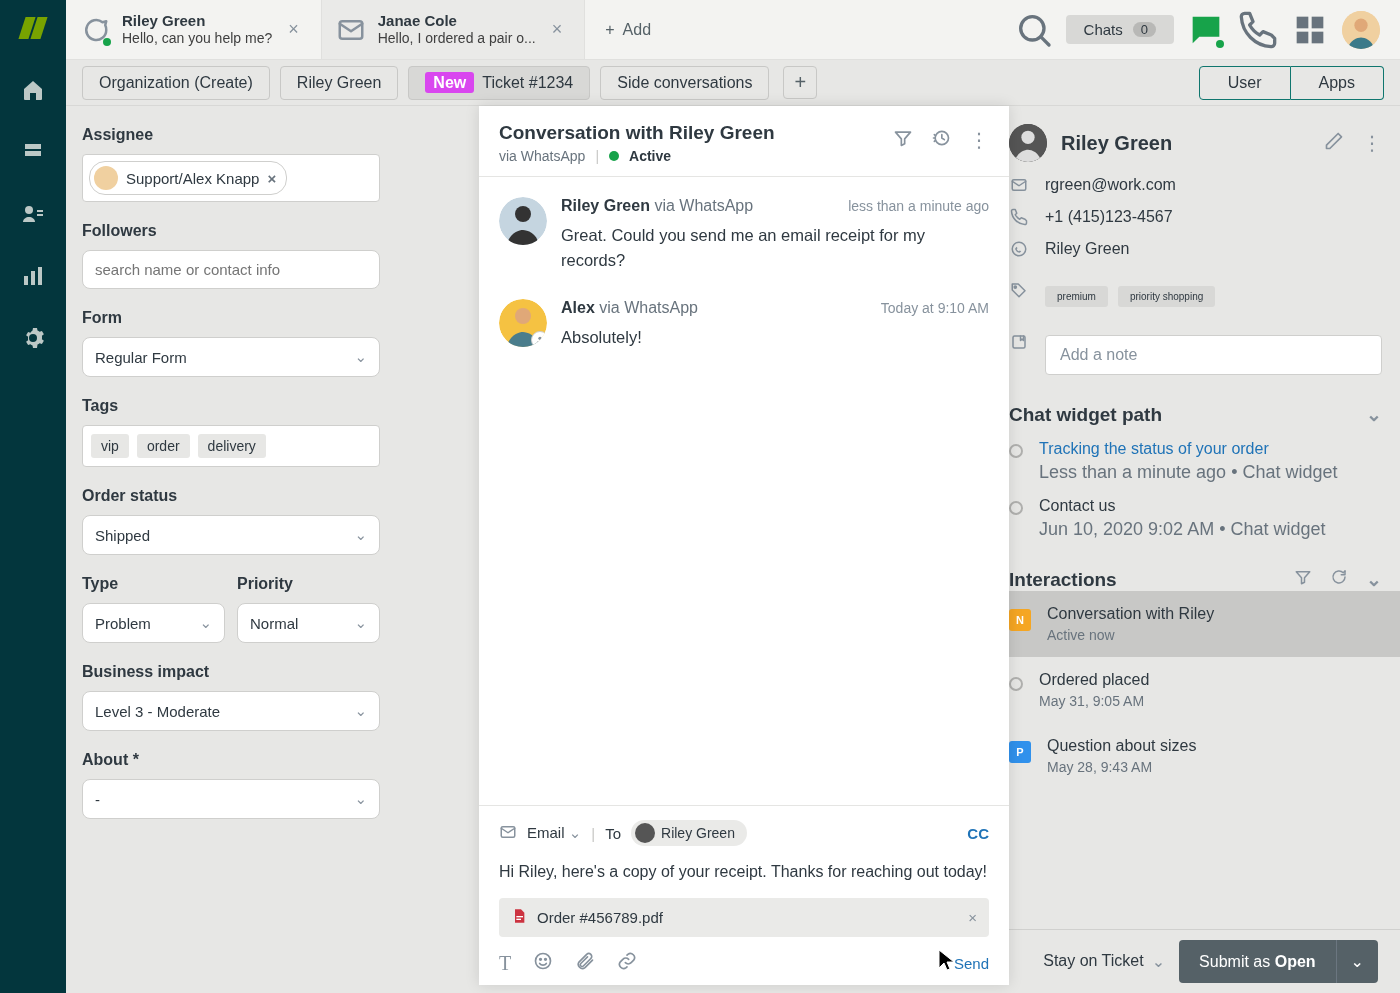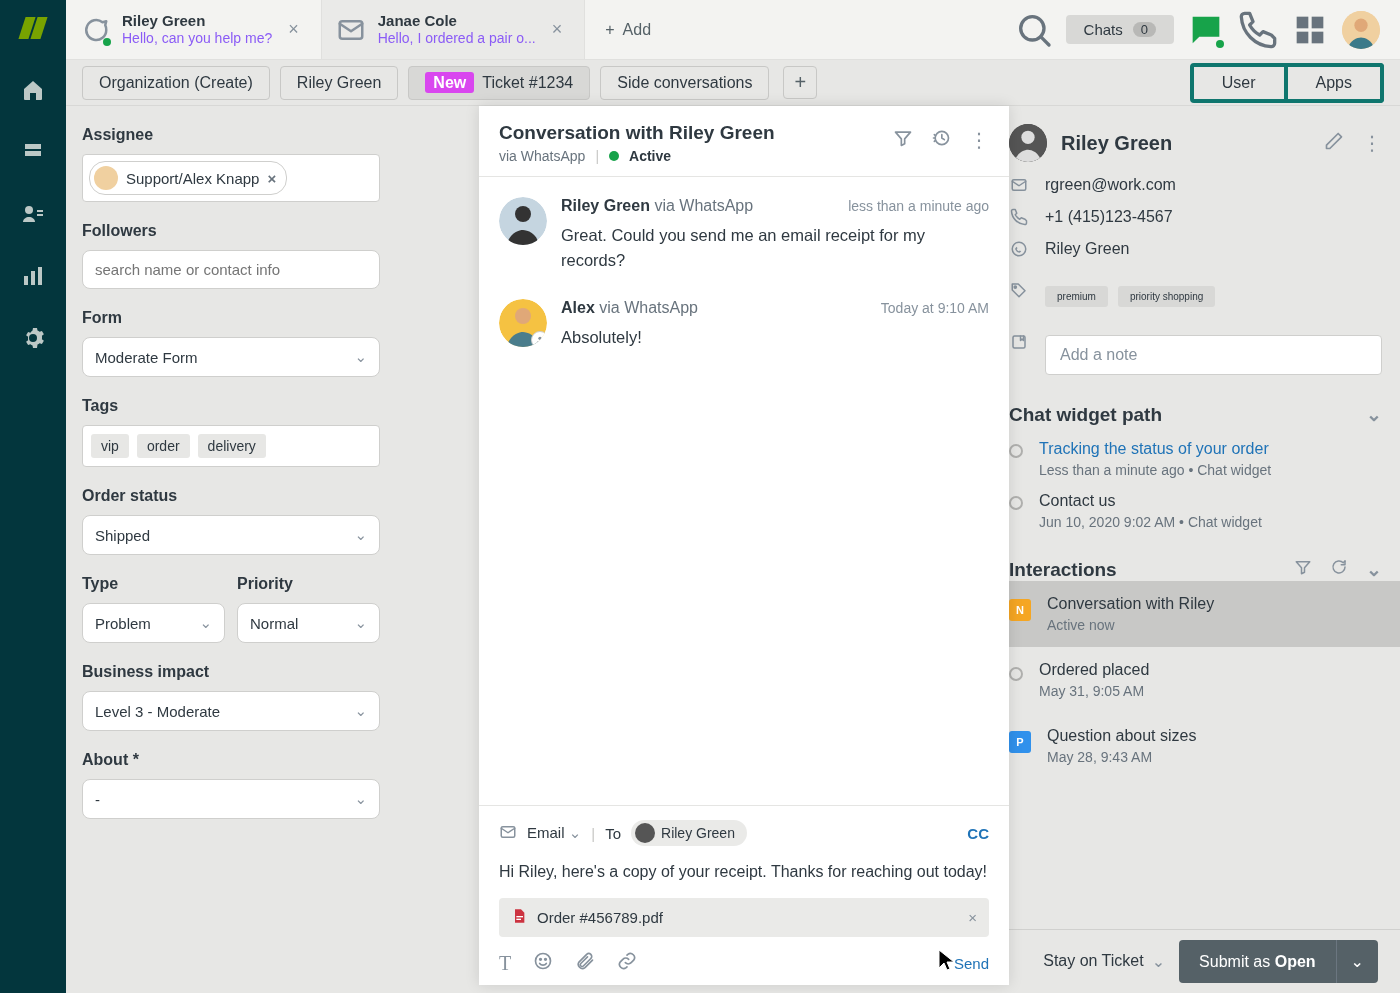--- a/index.html
+++ b/index.html
@@ -20,40 +20,40 @@
 
 .main { flex: 1; display: flex; flex-direction: column; min-width: 0; }
 
 
 .topbar { height: 60px; background: #f3f3f1; display: flex; align-items: stretch; border-bottom: 1px solid #e0e0de; }
 .topbar .tab { display: flex; align-items: center; gap: 12px; padding: 0 18px 0 14px; position: relative; border-right: 1px solid #e0e0de; cursor: pointer; }
 .topbar .tab.active { background: #eaeae8; }
 .tab-icon { width: 30px; height: 30px; display:flex; align-items:center; justify-content:center; }
 .tab-text { display: flex; flex-direction: column; line-height: 1.2; }
 .tab-text .name { font-weight: 600; font-size: 15px; color: #2f3941; }
-.tab-text .sub { font-size: 14px; color: #8b5cf6; max-width: 170px; white-space: nowrap; overflow: hidden; text-overflow: ellipsis; }
+.tab-text .sub { font-size: 14px; color: #404040; max-width: 170px; white-space: nowrap; overflow: hidden; text-overflow: ellipsis; }
 .tab-close { color: #87929d; font-size: 18px; padding: 0 4px; }
 .add-tab { display:flex; align-items:center; gap:8px; padding:0 20px; color:#556167; font-size:16px; }
 .topbar-right { margin-left:auto; display:flex; align-items:center; gap:12px; padding-right:20px; }
 .chats-pill { background:#d8d8d6; padding:6px 18px; border-radius:4px; display:flex; align-items:center; gap:10px; font-size:15px; color:#2f3941; }
 .chats-pill .count { background:#b8b8b6; border-radius:10px; padding:0 8px; font-size:13px; }
 .square-btn { width:40px; height:40px; border-radius:4px; display:flex; align-items:center; justify-content:center; position:relative; color:#68737d; }
 .square-btn.chat-bubble { color:#17a34a; }
 .green-dot { position:absolute; width:8px; height:8px; background:#17a34a; border-radius:50%; bottom:2px; right:2px; }
 .avatar-lg { width: 38px; height: 38px; border-radius: 50%; background: #f0d0a0; display:flex; align-items:center; justify-content:center; overflow:hidden; }
 .avatar-lg svg{width:38px;height:38px;}
 
 
 .crumb-row { height: 46px; display: flex; align-items: center; padding: 0 16px; gap: 10px; border-bottom: 1px solid #d8d8d6; background:#e7e7e5;}
 .crumb-btn { padding: 7px 16px; border: 1px solid #c8c8c6; border-radius: 4px; font-size: 16px; color: #2f3941; background:#e7e7e5; }
 .crumb-active { background: #d8d8d6; }
 .new-badge { background: #d946ef; color: #fff; font-size: 16px; font-weight: 700; padding: 2px 8px; border-radius: 3px; margin-right: 8px; }
 .side-conv-add { width: 34px; text-align:center; font-size:20px; color:#556167; border:1px solid #c8c8c6; border-radius:4px; padding:4px 0; margin-left:4px;}
 .crumb-right { margin-left:auto; display:flex; }
-.tabpill { border:4px solid #0f766e; padding:7px 28px; font-size:16px; color:#2f3941; background:#e7e7e5;}
+.tabpill { border:1px solid #0f766e; padding:7px 28px; font-size:16px; color:#2f3941; background:#e7e7e5;}
 .tabpill:first-child { border-radius:4px 0 0 4px; }
 .tabpill:last-child { border-radius:0 4px 4px 0; border-left:none; }
 
 
 .body3 { flex:1; display:flex; min-height:0; background:#e7e7e5; position:relative;}
 
 
 .props { width: 330px; padding: 20px 16px; overflow:auto; color:#2f3941; flex-shrink:0;}
 .props h4 { font-size: 16px; font-weight: 700; margin-bottom: 10px; }
 .assignee-pill { display:inline-flex; align-items:center; gap:8px; background:#fff; border:1px solid #cfcfcd; border-radius:16px; padding:4px 10px 4px 4px; font-size:15px; }
@@ -110,21 +110,21 @@
 .contact-row .ic { width:20px; color:#87929d; display:flex; justify-content:center;}
 .utags { display:flex; gap:10px; margin-top:14px; }
 .utag { background:#d8d8d6; padding:5px 12px; border-radius:3px; font-size:10px; }
 .note-box { border:1px solid #cfcfcd; border-radius:4px; padding:10px 14px; margin-top:14px; color:#87929d; font-size:16px; background:#fff;}
 .section-h { font-size:19px; font-weight:700; margin-top:28px; display:flex; align-items:center; }
 .section-h .hicons { margin-left:auto; display:flex; gap:18px; color:#87929d; }
 .visitor-item { display:flex; gap:16px; margin-top:14px; align-items:flex-start;}
 .vdot { width:14px; height:14px; border:2px solid #b0b0ae; border-radius:50%; margin-top:4px; background:#e7e7e5; flex-shrink:0;}
 .vtitle { color:#1f73b7; font-size:16px;}
 .vtitle.plain { color:#2f3941; }
-.vsub { font-size:14px; color:#68737d; margin-top:4px;}
+.vsub { font-size:18px; color:#68737d; margin-top:4px;}
 .interactions { margin:0 -18px; }
 .int-item { padding:14px 18px; display:flex; gap:16px; align-items:flex-start; }
 .int-item.active { background:#c8c8c6; }
 .int-badge { width:22px; height:22px; border-radius:3px; display:flex; align-items:center; justify-content:center; font-size:11px; font-weight:700; color:#fff; margin-top:4px; flex-shrink:0;}
 .int-badge.n { background:#f5a623; }
 .int-badge.p { background:#3091ec; }
 .int-title { font-size:16px; color:#2f3941; }
 .int-sub { font-size:14px; color:#68737d; margin-top:4px;}
 
 
@@ -287,21 +287,21 @@
         </div>
 
         <div class="prop-block">
           <h4>Followers</h4>
           <input class="prop-input" placeholder="search name or contact info" style="">
         </div>
 
         <div class="prop-block">
           <h4>Form</h4>
           <div class="prop-select">
-              <span>Moderate Form</span>
+              <span>Regular Form</span>
               <span class="chev">⌄</span>
             </div>
         </div>
 
         <div class="prop-block">
           <h4>Tags</h4>
           <div class="tags-row">
             <span class="tag-chip">vip</span>
             <span class="tag-chip">order</span>
             <span class="tag-chip">delivery</span>

